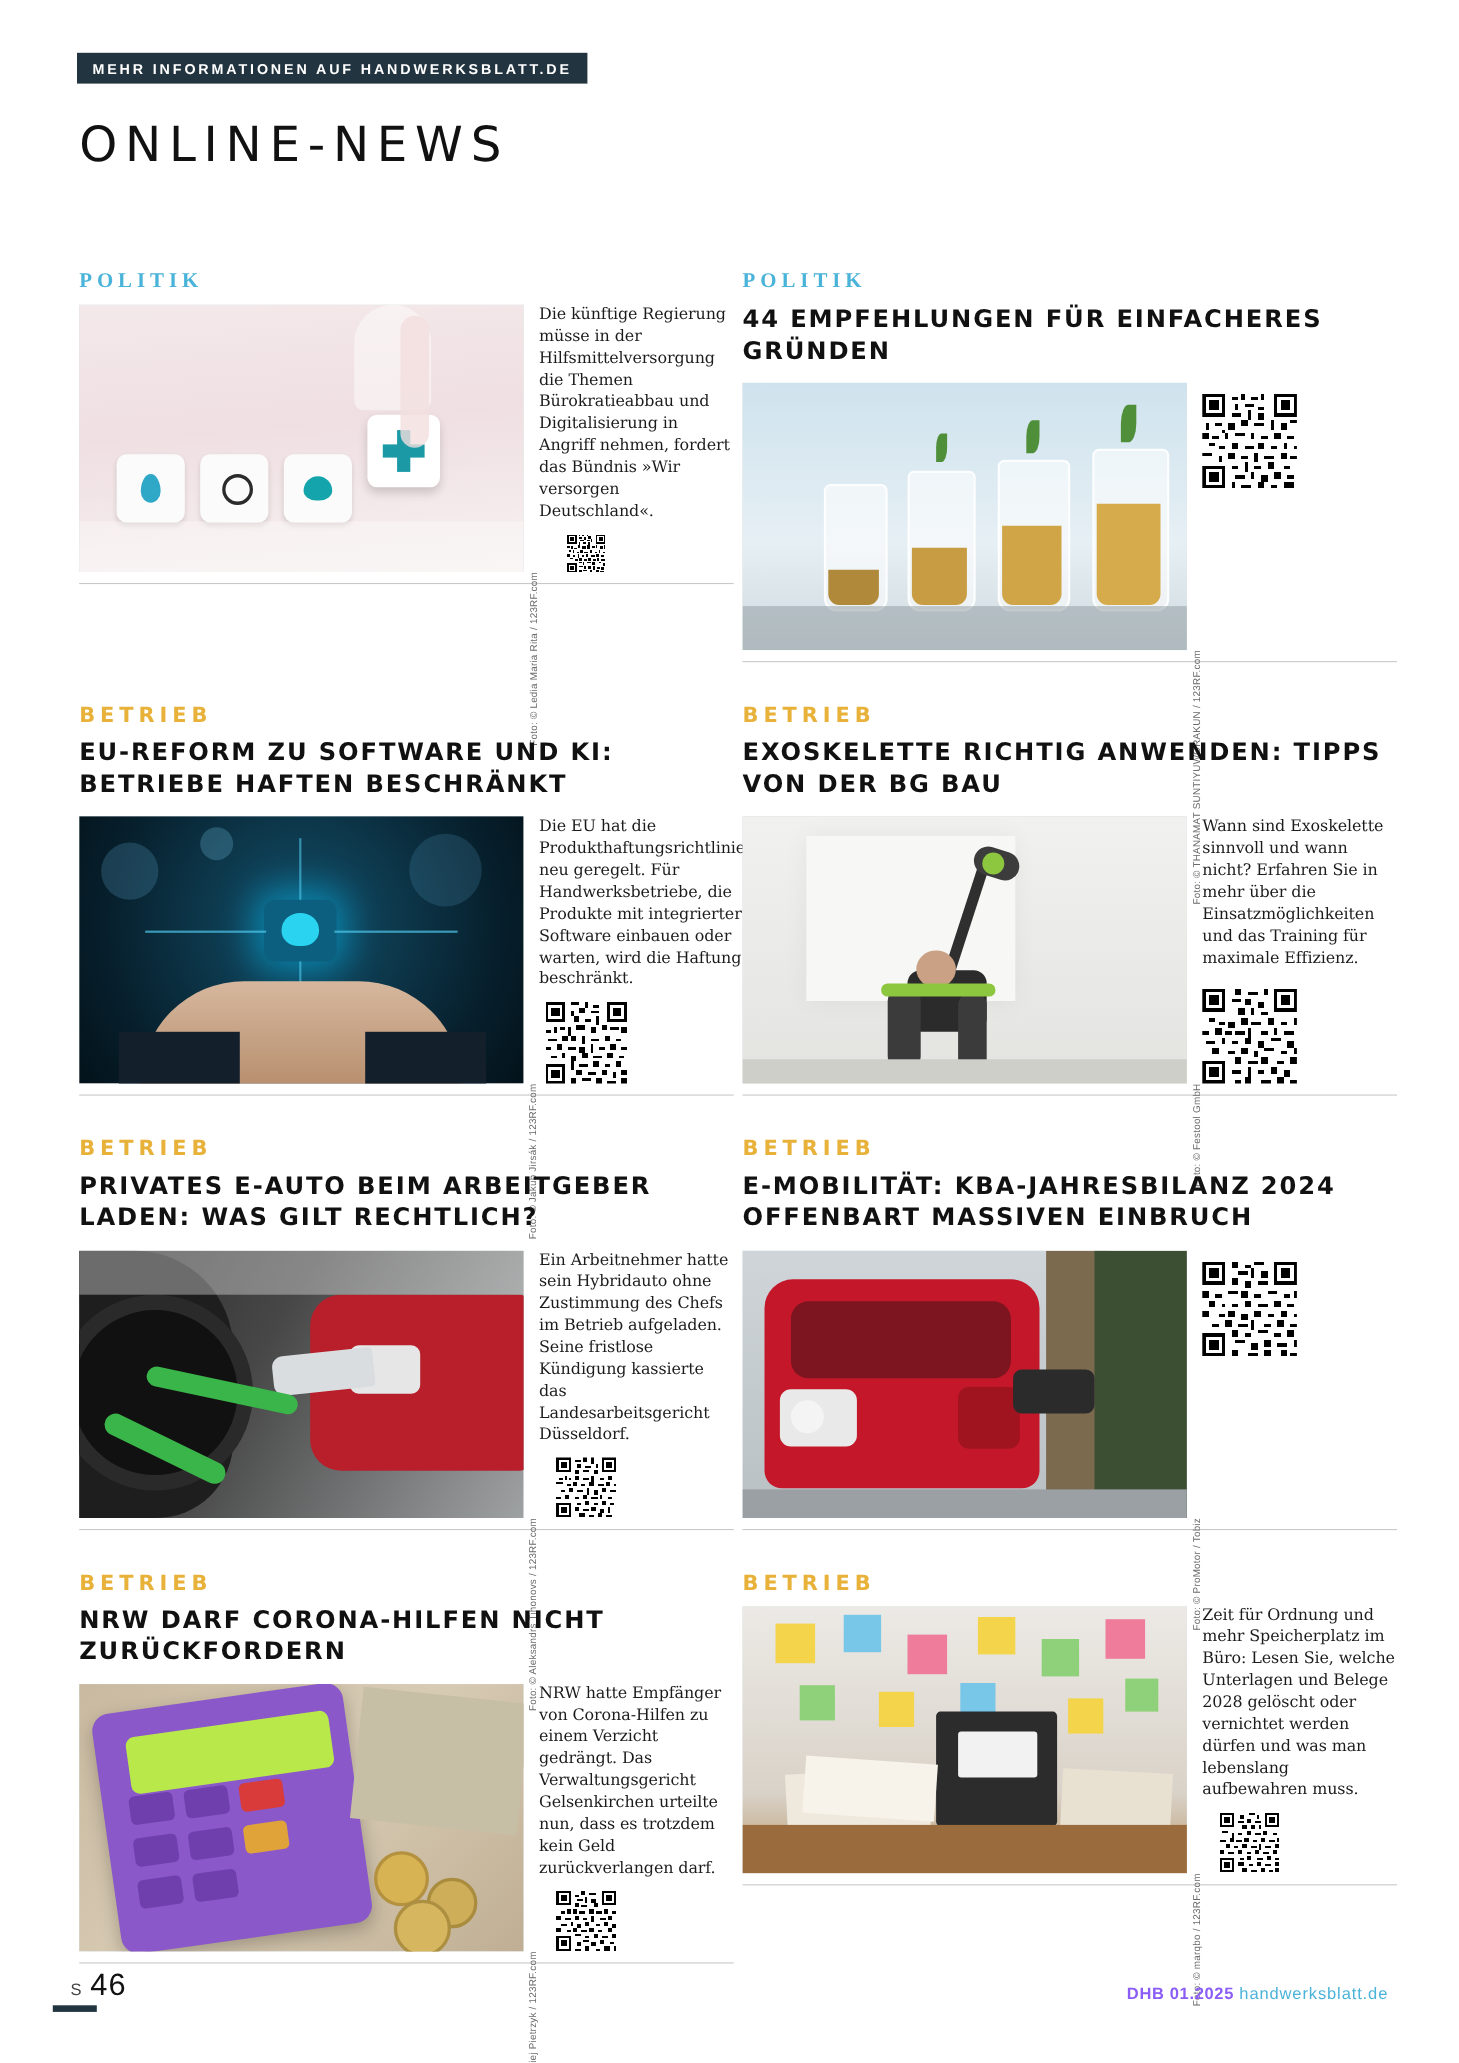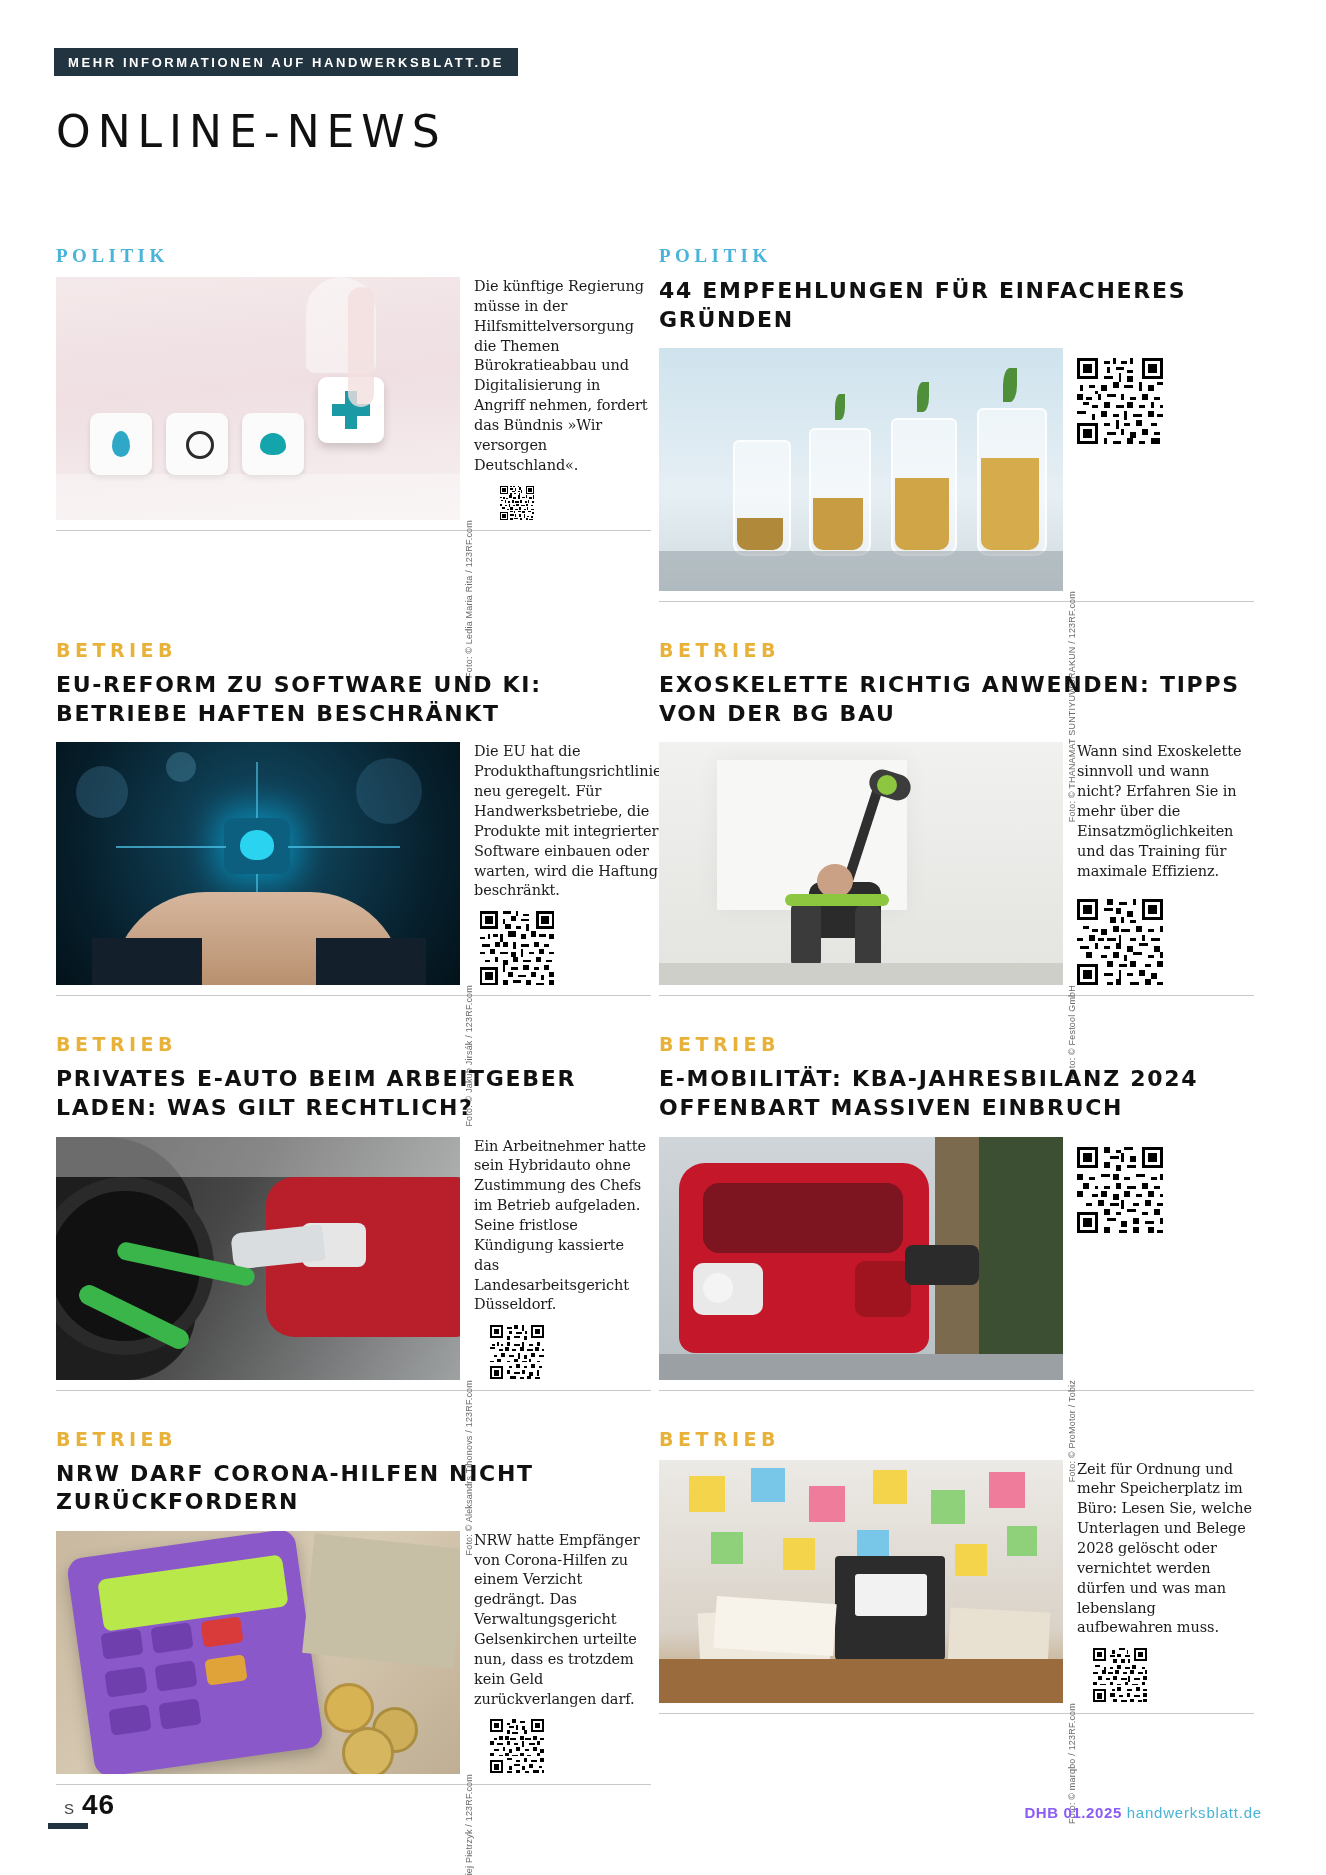--- a/index.html
+++ b/index.html
@@ -13,21 +13,21 @@
     font-family: "Liberation Sans", sans-serif;
     color: #1a1a1a;
     position: relative;
     overflow: hidden;
   }
   .page {
     position: relative;
     width: 1326px;
     height: 1875px;
     box-sizing: border-box;
-    padding: 48px 64px 0 56px;
+    padding: 48px 64px 0 72px;
   }
 
   
   .kicker-bar {
     display: inline-block;
     background: #22343f;
     color: #ffffff;
     font-size: 13px;
     letter-spacing: 2.6px;
     font-weight: 700;
@@ -148,21 +148,21 @@
     display: flex;
     align-items: flex-end;
     justify-content: space-between;
   }
   .folio {
     display: flex;
     align-items: baseline;
     gap: 7px;
   }
   .folio .s { font-size: 15px; color: #444; letter-spacing: 1px; }
-  .folio .num { font-size: 28px; font-weight: 700; color: #111; letter-spacing: 1px; }
+  .folio .num { font-size: 28px; font-weight: 400; color: #111; letter-spacing: 1px; }
   .footer-right { font-size: 15px; letter-spacing: 0.6px; }
   .footer-right .issue { font-weight: 700; color: #8b5cf6; }
   .footer-right .brand { color: #4ab3d9; font-weight: 400; letter-spacing: 0.8px; }
   .foot-rule {
     position: absolute;
     left: 48px;
     bottom: 46px;
     width: 40px;
     height: 6px;
     background: #22343f;

